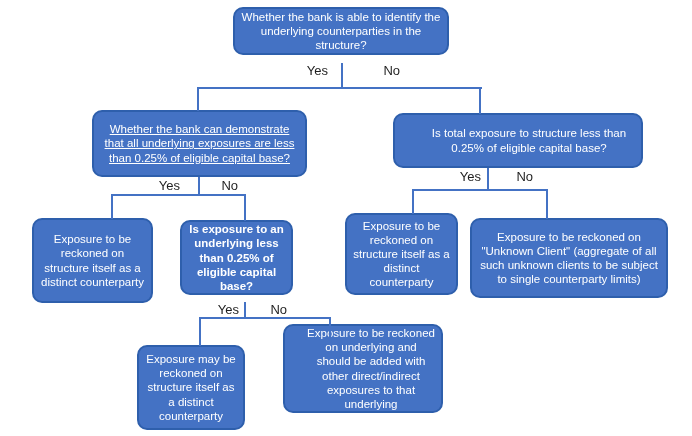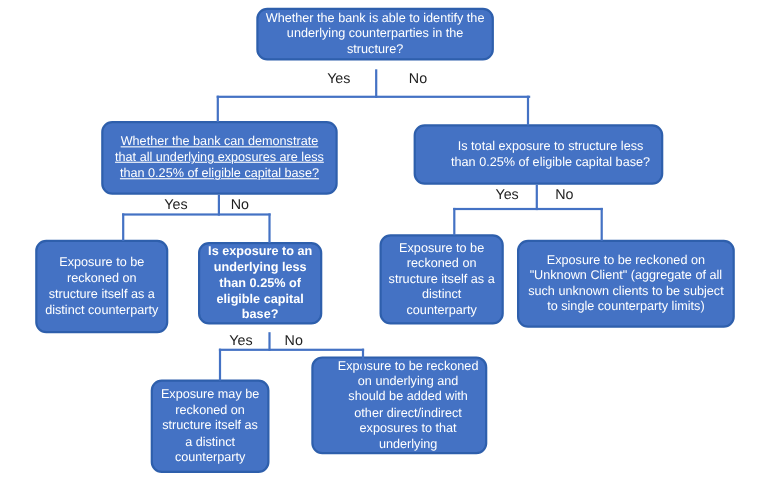--- a/index.html
+++ b/index.html
@@ -11,30 +11,30 @@
     position:relative; width:692px; height:436px; background:var(--background);
     font-family:"Liberation Sans", sans-serif; overflow:hidden;
   }
   .node{
     position:absolute; box-sizing:border-box;
     background:var(--box-fill); border:2px solid var(--box-border); border-radius:10px;
     color:var(--box-text); font-size:11.5px; line-height:1.22; text-align:center;
     display:flex; align-items:center; justify-content:center; padding:3px 6px;
   }
   .blabel{
-    position:absolute; width:40px; text-align:center;
+    position:absolute; width:40px; text-align:right;
     color:var(--branch-label); font-size:13px; line-height:1.1;
   }
   .line{position:absolute; background:var(--connector);}
   .v{width:2px;} .h{height:2px;}
 
   
   #n-root {left:233px; top:7px;   width:216px; height:48px;}
   #n-lq   {left:92px;  top:110px; width:215px; height:67px;text-decoration:underline;}
-  #n-rq   {left:376px; top:113px; width:227px; height:55px;padding-left:28px;}
+  #n-rq   {left:393px; top:113px; width:250px; height:55px;padding-left:28px;}
   #n-lyes {left:32px;  top:218px; width:121px; height:85px;}
   #n-lnoq {left:180px; top:220px; width:113px; height:75px;font-weight:bold;}
   #n-ryes {left:345px; top:213px; width:113px; height:82px;}
   #n-rno  {left:470px; top:218px; width:198px; height:80px;}
   #n-dyes {left:137px; top:345px; width:108px; height:85px;}
   #n-dno  {left:283px; top:324px; width:160px; height:89px;padding-left:22px;}
 
   
   #c1 {left:341px; top:63px;  height:26px;}
   #c2 {left:197px; top:87px;  width:285px;}

